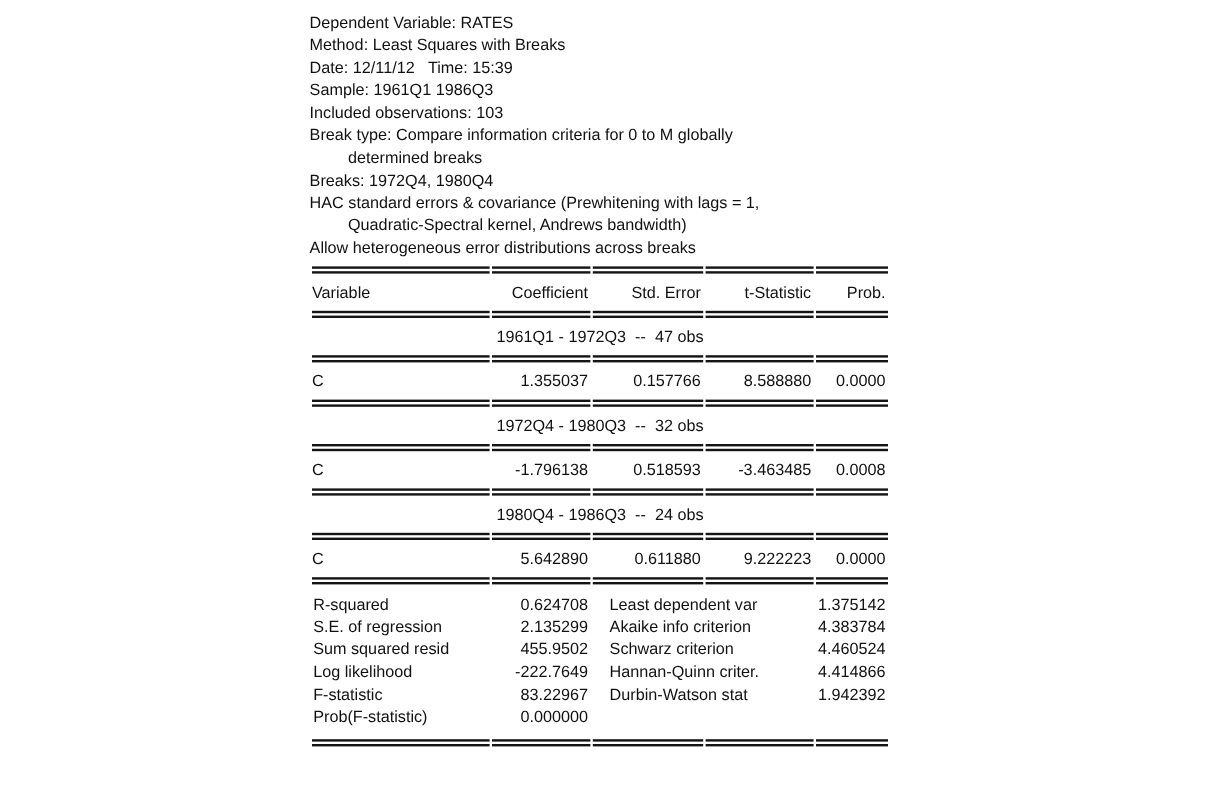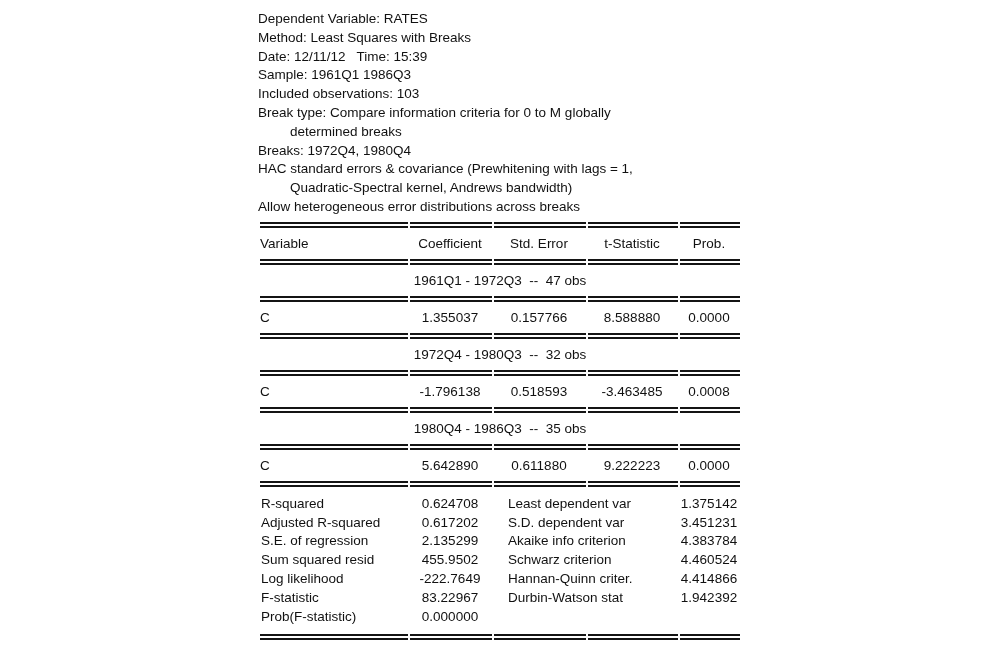--- a/index.html
+++ b/index.html
@@ -31,21 +31,21 @@
   }
   tr.rule td {
     border-top: 6px double #141414;
     height: 0; line-height: 0; padding: 0;
   }
   tr.head th, tr.coefrow td, tr.sec td {
     padding-top: 7px; padding-bottom: 7px; line-height: 17px;
   }
   tr.sec td { text-align: center; white-space: pre; margin-top: 44px; }
   .c-var { text-align: left; }
-  .num { text-align: center; padding-right: 2px !important; }
+  .num { text-align: right; padding-right: 2px !important; }
   tr.sum td { line-height: 18.8px; white-space: pre; }
   tr.sum td.s-label { text-align: left; padding-left: 1px; }
   tr.sum td.s-label2 { text-align: left; padding-left: 14px; }
   tr.sum.first td { padding-top: 8px; }
   tr.sum.last td { padding-bottom: 8px; }
 </style>
 </head>
 <body>
 
 <div class="canvas">
@@ -149,21 +149,21 @@
 
       <tr class="rule">
         <td></td>
             <td></td>
             <td></td>
             <td></td>
             <td></td>
       </tr>
 
       <tr class="sec">
-        <td colspan="5">1980Q4 - 1986Q3  --  35 obs</td>
+        <td colspan="5">1980Q4 - 1986Q3  --  24 obs</td>
       </tr>
 
       <tr class="rule">
         <td></td>
             <td></td>
             <td></td>
             <td></td>
             <td></td>
       </tr>
 
@@ -183,26 +183,20 @@
             <td></td>
       </tr>
 
       <tr class="sum first">
         <td class="s-label">R-squared</td>
         <td class="num">0.624708</td>
         <td class="s-label2" colspan="2">Least dependent var</td>
         <td class="num">1.375142</td>
       </tr>
       <tr class="sum">
-        <td class="s-label">Adjusted R-squared</td>
-        <td class="num">0.617202</td>
-        <td class="s-label2" colspan="2">S.D. dependent var</td>
-        <td class="num">3.451231</td>
-      </tr>
-      <tr class="sum">
         <td class="s-label">S.E. of regression</td>
         <td class="num">2.135299</td>
         <td class="s-label2" colspan="2">Akaike info criterion</td>
         <td class="num">4.383784</td>
       </tr>
       <tr class="sum">
         <td class="s-label">Sum squared resid</td>
         <td class="num">455.9502</td>
         <td class="s-label2" colspan="2">Schwarz criterion</td>
         <td class="num">4.460524</td>

